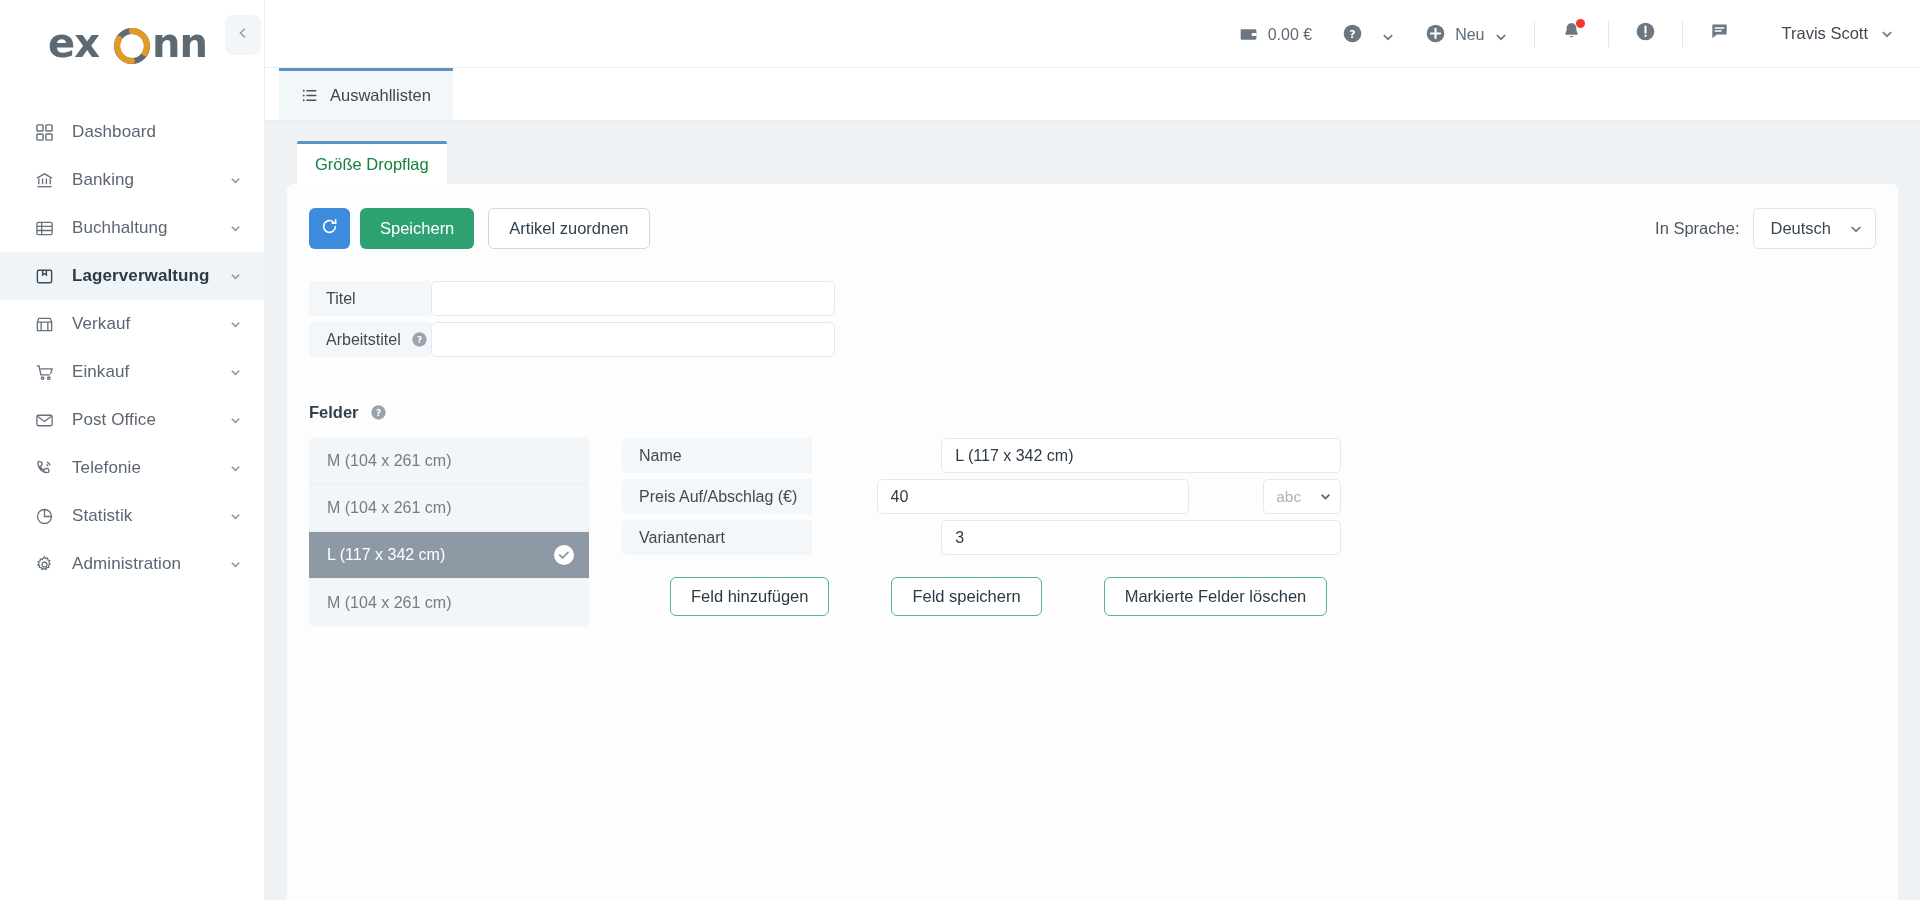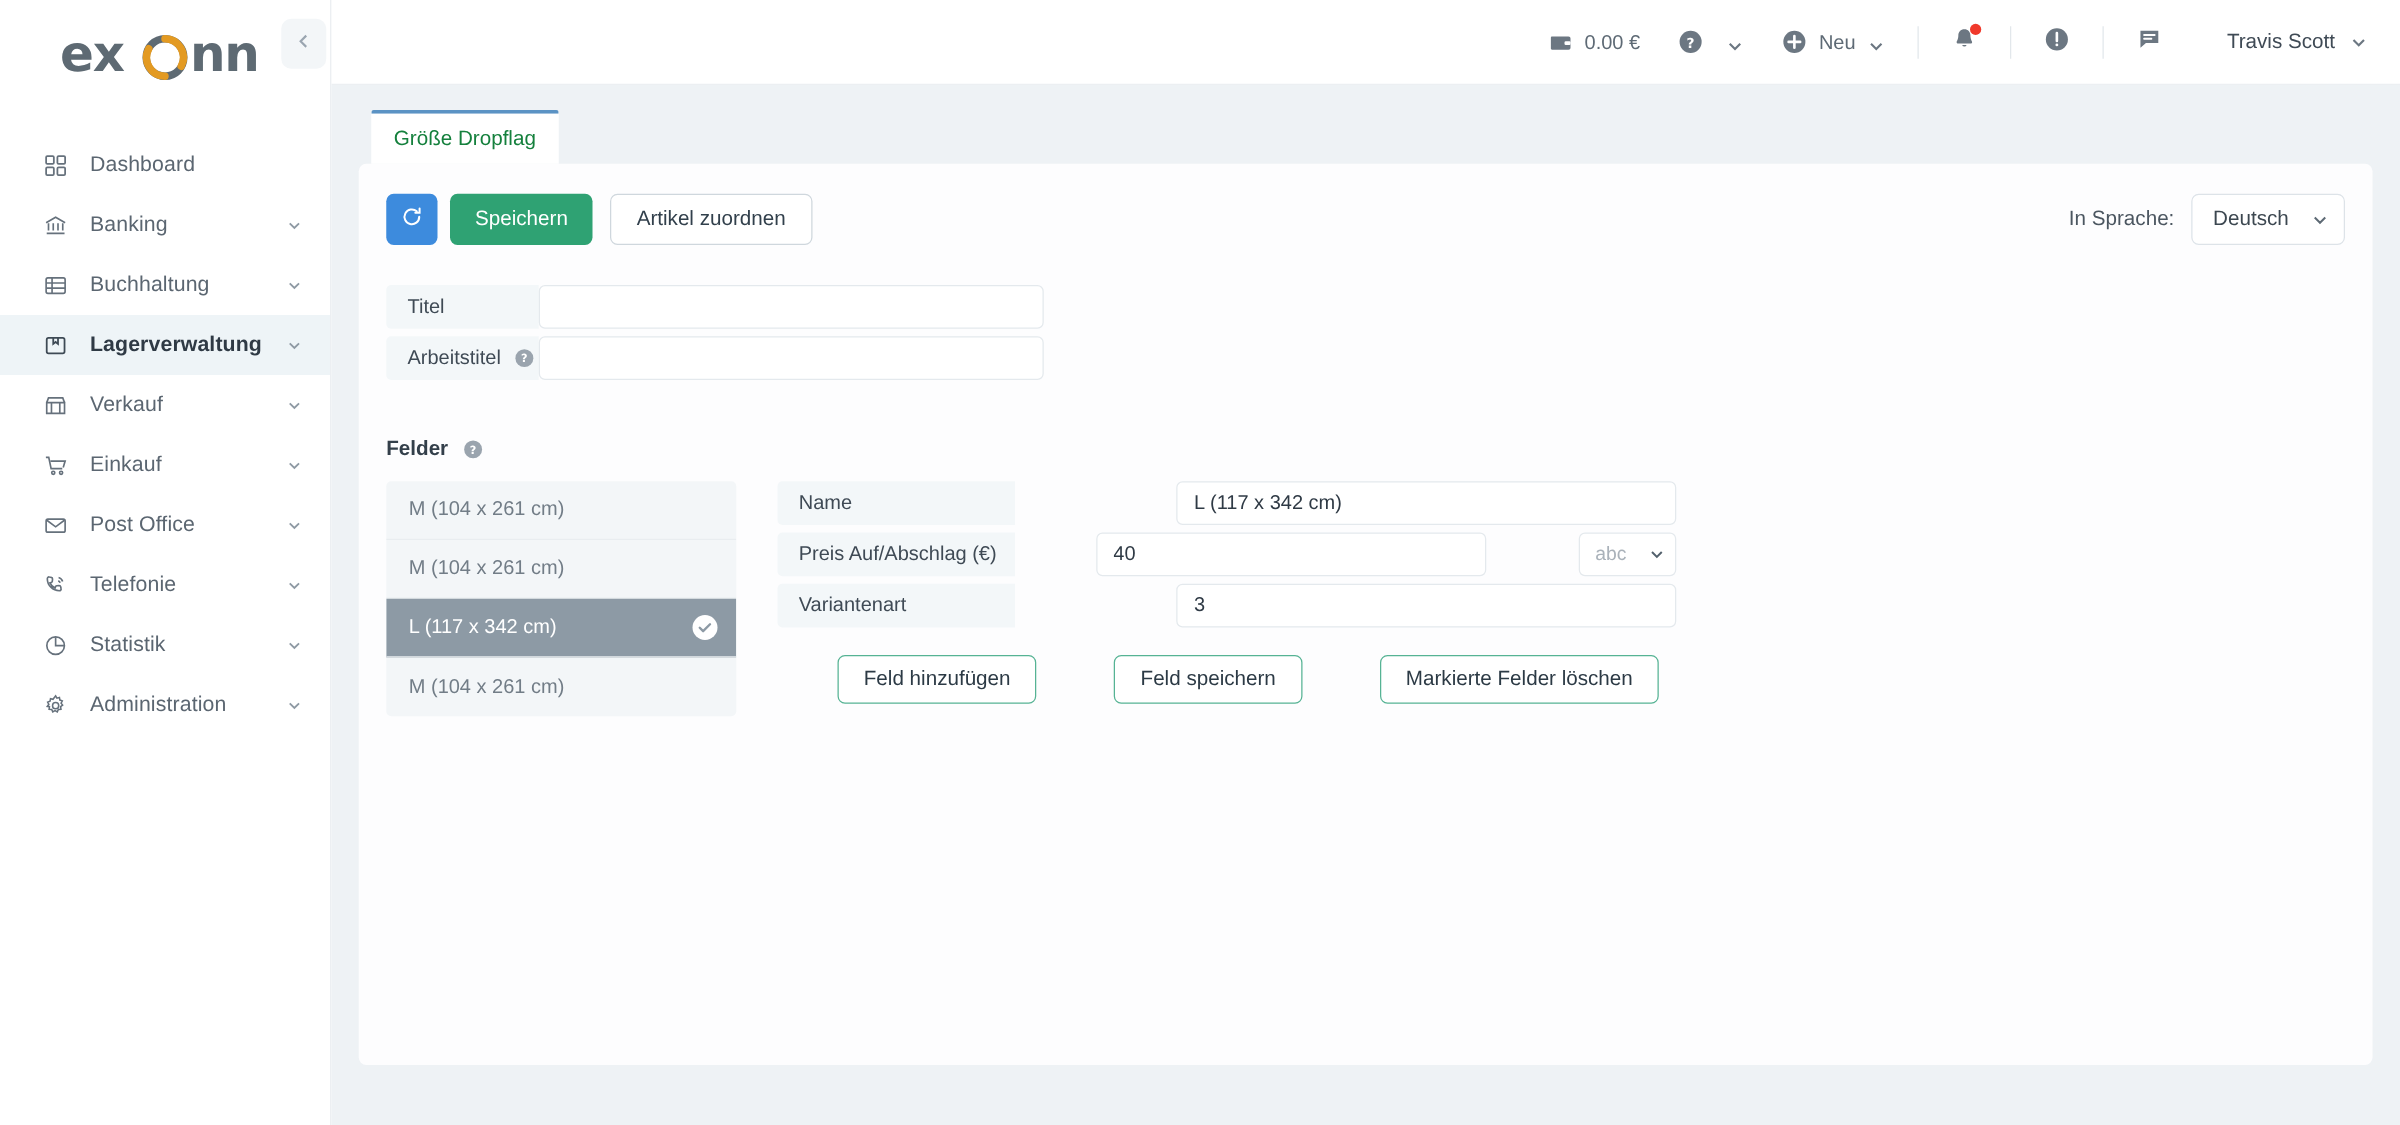--- a/index.html
+++ b/index.html
@@ -567,20 +567,33 @@
         <span>Travis Scott</span>
         <span class="chev">
           <svg width="14" height="14" viewBox="0 0 14 14" fill="none" stroke="currentColor" stroke-width="1.7">
               <path d="M2.8 5l4.2 4.2L11.2 5"></path>
             </svg>
         </span>
       </div>
 
     </header>
 
+    <div class="module-tabs">
+      <div class="module-tab">
+        <span class="ico">
+          <svg width="17" height="17" viewBox="0 0 18 18" fill="none" stroke="currentColor" stroke-width="1.5">
+            <path d="M6.3 4h9.4M6.3 9h9.4M6.3 14h9.4" stroke-linecap="round"></path>
+            <circle cx="2.9" cy="4" r="1" fill="currentColor" stroke="none"></circle>
+            <circle cx="2.9" cy="9" r="1" fill="currentColor" stroke="none"></circle>
+            <circle cx="2.9" cy="14" r="1" fill="currentColor" stroke="none"></circle>
+          </svg>
+        </span>
+        <span>Auswahllisten</span>
+      </div>
+    </div>
 
     <div class="content">
 
       <div class="card-tabs">
         <div class="card-tab">
           <span>Größe Dropflag</span>
         </div>
       </div>
 
       <div class="card">

